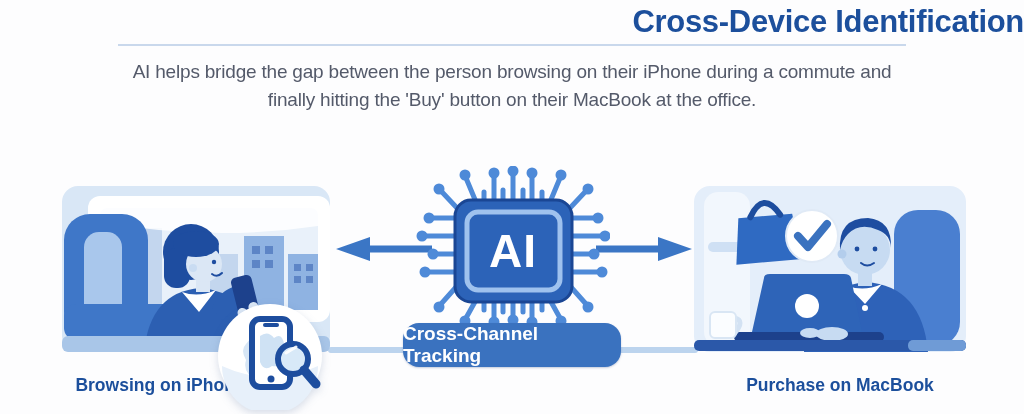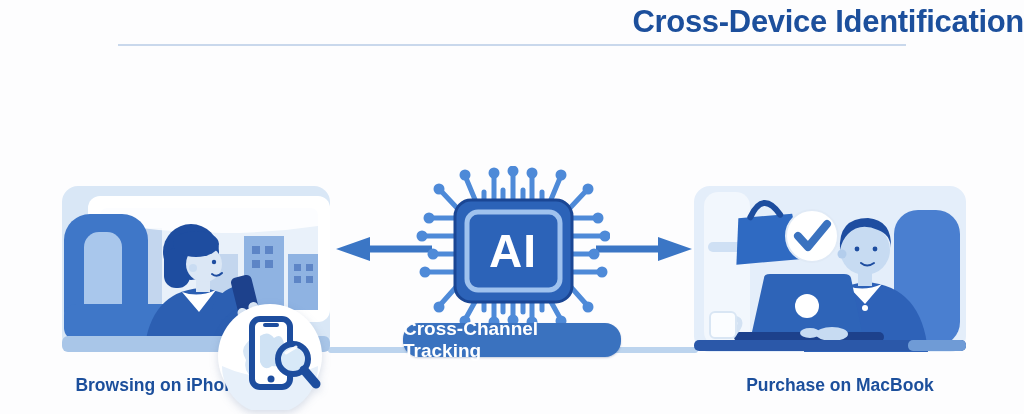--- a/index.html
+++ b/index.html
@@ -12,21 +12,21 @@
            background:var(--c-divider,#c9d8ec);}
   .subtitle{position:absolute;top:58px;left:0;width:100%;text-align:center;
             font-size:19px;line-height:28px;letter-spacing:-0.2px;color:var(--c-subtitle,#545a6a);}
 
   .scene{position:absolute;z-index:1;}
   .chip{position:absolute;z-index:2;}
   .badge{position:absolute;z-index:2;filter:drop-shadow(0 3px 4px rgba(40,70,130,.18));}
   .arrow{position:absolute;z-index:2;}
   .connector{position:absolute;left:328px;top:347px;width:370px;height:6px;border-radius:3px;
              background:var(--c-connector,#bcd4ee);z-index:0;}
-  .pill{position:absolute;left:403px;top:323px;width:218px;height:34px;border-radius:16px;
+  .pill{position:absolute;left:403px;top:323px;width:218px;height:44px;border-radius:16px;
         background:var(--c-pill_bg,#3a72bf);color:var(--c-pill_text,#ffffff);
         display:flex;align-items:center;justify-content:center;
         font-size:19px;font-weight:bold;z-index:3;box-shadow:0 1px 2px rgba(30,60,120,.25);}
   .caption{position:absolute;top:375px;width:280px;text-align:center;
            font-size:17.5px;font-weight:bold;color:var(--c-navy,#17509f);}
   .caption.left{left:20px;}
   .caption.right{left:700px;}
 
   
   .f-cardL{fill:var(--c-card_left,#d9e7f6);}
@@ -48,20 +48,24 @@
   .chip-text{fill:#ffffff;font-family:"Liberation Sans",sans-serif;font-weight:bold;
              font-size:46px;letter-spacing:1px;}
 </style>
 </head>
 <body>
 
 <div id="stage">
 
   <div class="title">Cross-Device Identification</div>
   <div class="divider"></div>
+  <div class="subtitle">
+    <div>AI helps bridge the gap between the person browsing on their iPhone during a commute and</div>
+    <div>finally hitting the 'Buy' button on their MacBook at the office.</div>
+  </div>
 
   <div class="connector"></div>
 
   <svg class="scene" style="left:62px;top:186px" width="268" height="166" viewBox="0 0 268 166">
     <rect class="f-cardL" x="0" y="0" width="268" height="166" rx="16"></rect>
     <g>
       <rect x="26" y="10" width="242" height="126" rx="12" fill="#ffffff"></rect>
       <rect x="38" y="22" width="218" height="102" rx="7" fill="#e9f1fa"></rect>
       <g>
         <rect x="48" y="58" width="26" height="66" fill="#c3d6ee"></rect>

